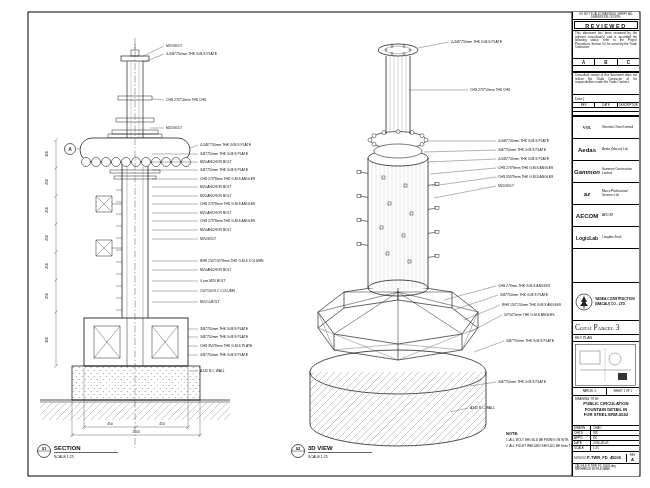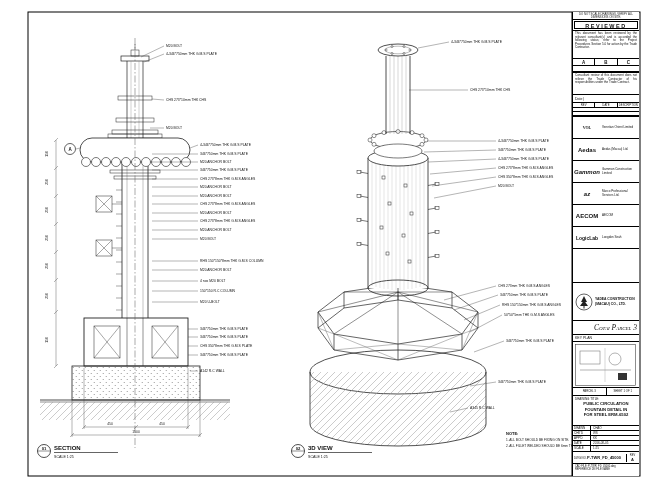--- a/index.html
+++ b/index.html
@@ -40,22 +40,22 @@
   .tb-revtable .erow{height:4px;border-bottom:0.5px solid #000;}
   .party{height:22px;display:flex;align-items:center;border-bottom:0.5px solid #000;padding:1px;}
   .party .plogo{width:26px;text-align:center;font-weight:bold;font-size:5px;flex:none;}
   .party .pname{flex:1;font-size:3px;line-height:1.15;padding-left:2px;}
   .plogo.serif{font-family:"Liberation Serif",serif;font-size:4px;}
   .plogo.ital{font-style:italic;}
   .plogo.big{font-size:6px;}
   .tb-blank{flex:1;border-bottom:0.5px solid #000;}
   .tb-contractor{height:38px;display:flex;align-items:center;}
   .tb-contractor .cname{font-size:3.4px;font-weight:bold;line-height:1.3;padding-left:2px;}
-  .tb-project{height:14px;text-align:right;font-family:"Liberation Serif",serif;
-              font-variant:small-caps;font-size:7.5px;line-height:12px;font-style:italic;}
+  .tb-project{height:14px;text-align:left;font-family:"Liberation Serif",serif;
+              font-variant:small-caps;font-size:7.5px;line-height:12px;}
   .tb-kplabel{height:7px;font-size:3.5px;line-height:5px;}
   .tb-keyplan{height:46px;padding:2px;}
   .tb-meta{height:8px;display:flex;padding:0;}
   .tb-meta .mcell{flex:1;font-size:2.8px;text-align:center;line-height:7px;border-right:0.5px solid #000;}
   .tb-meta .mcell:last-child{border-right:none;}
   .tb-dtitle{height:30px;text-align:center;}
   .tb-dtitle .dlab{font-size:3px;text-align:left;}
   .tb-dtitle .dline{font-size:4.2px;font-weight:bold;line-height:1.35;}
   .tb-fields{height:26px;padding:0;}
   .tb-fields .frow{display:flex;border-bottom:0.5px solid #000;height:5px;}

